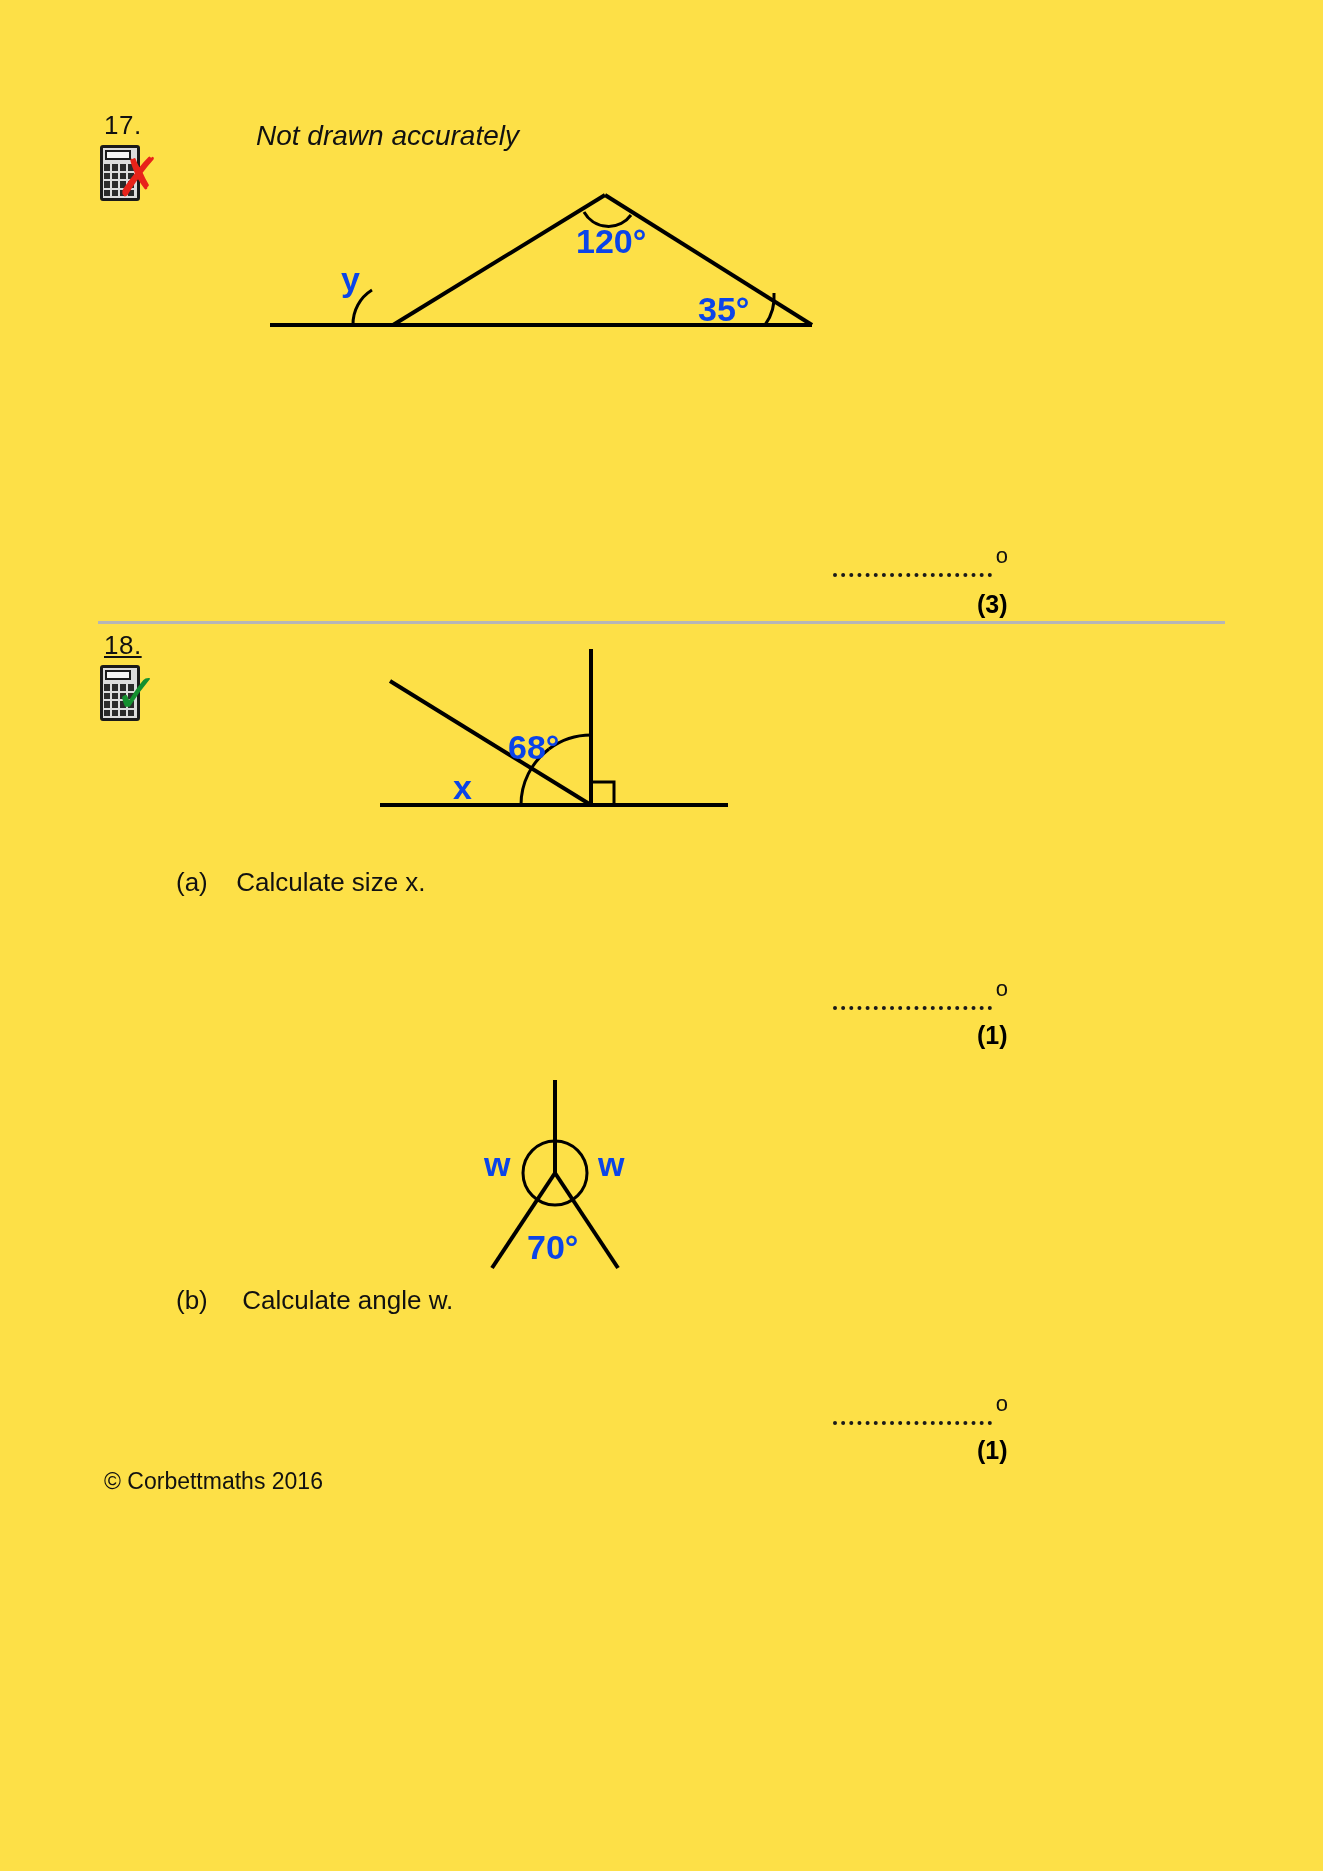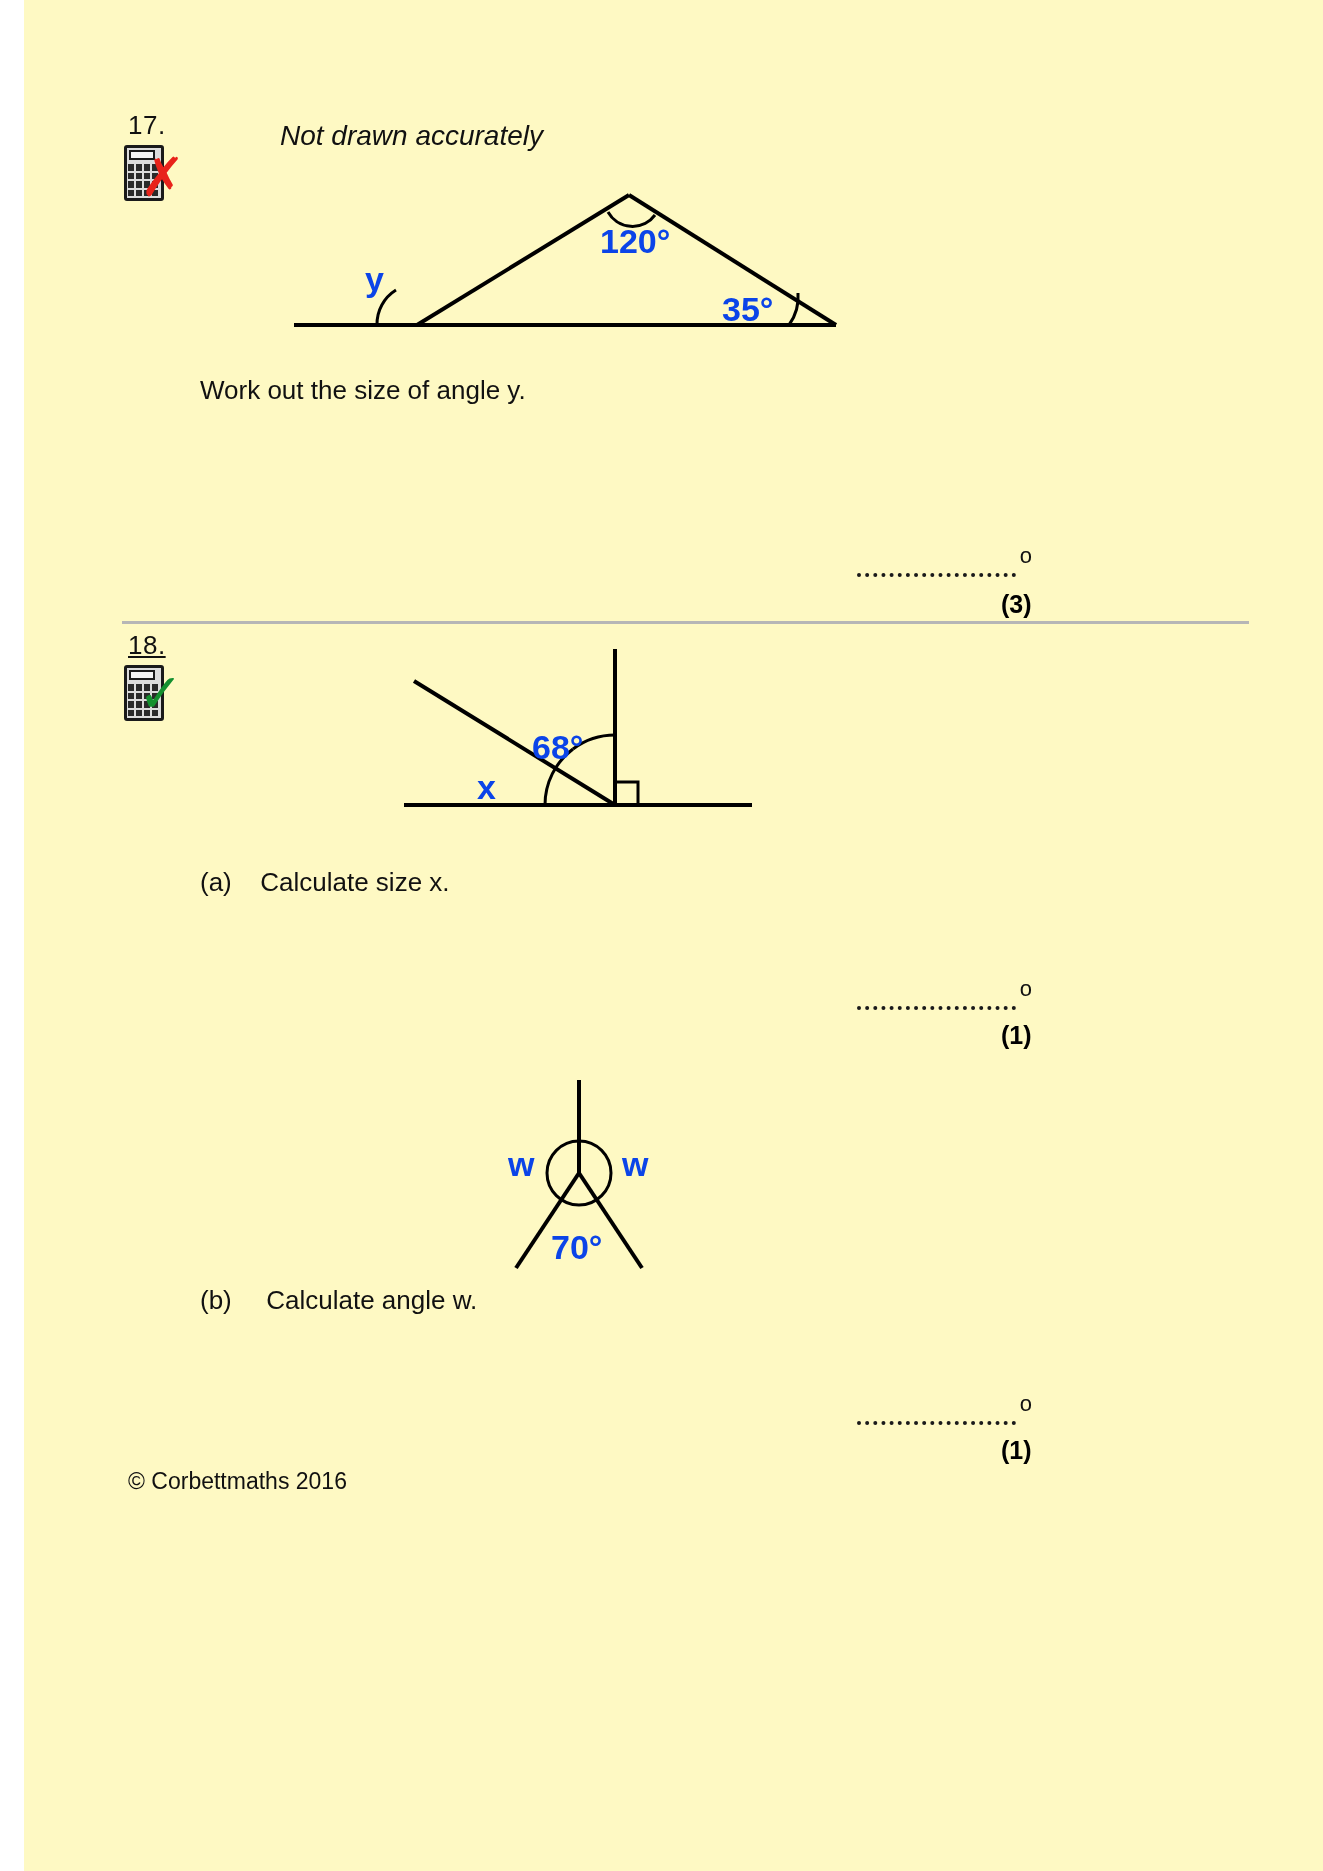--- a/index.html
+++ b/index.html
@@ -1,20 +1,20 @@
 <!DOCTYPE html>
 <html><head>
 <meta charset="utf-8">
 <style>
   html,body{margin:0;padding:0;background:#ffffff;}
   body{
     width:1323px;height:1871px;position:relative;overflow:hidden;
     font-family:"Liberation Sans", sans-serif;color:#000;
   }
-  .page{position:absolute;inset:0;background:#fef9c3;margin-left:24px;}
+  .page{position:absolute;inset:0;background:#fde047;}
 
   
   .qnum{position:absolute;font-size:26px;color:#111;letter-spacing:.5px;}
   .bodytext{position:absolute;font-size:26px;color:#111;white-space:nowrap;}
   .bluelbl{position:absolute;color:#0b44e8;font-weight:bold;white-space:nowrap;}
   .marks{position:absolute;font-size:25px;font-weight:bold;color:#000;}
   .footer{position:absolute;font-size:23px;color:#111;}
 
   
   .divider{position:absolute;height:3px;background:#b6b6b6;}
@@ -102,21 +102,20 @@
       <path d="M 505,145 A 48 48 0 0 0 514,113" fill="none" stroke="#000" stroke-width="3"></path>
     </svg>
   </div>
 
   <div class="bluelbl" style="left:576px;top:222px;font-size:34px;">120°</div>
 
   <div class="bluelbl" style="left:698px;top:290px;font-size:34px;">35°</div>
 
   <div class="bluelbl" style="left:341px;top:260px;font-size:34px;">y</div>
 
-  <div class="bodytext" style="left:176px;top:375px;">Work out the size of angle y.</div>
 
   <div class="answerline" style="left:833px;top:545px;width:175px;">
     <span class="dots" style="width:162px;"></span>
     <span class="degsym">o</span>
   </div>
   <div class="marks" style="left:977px;top:590px;">(3)</div>
 
   <div class="divider" style="left:98px;top:621px;width:1127px;"></div>
 
   <div class="qnum" style="left:104px;top:630px;text-decoration:underline;">18.</div>

